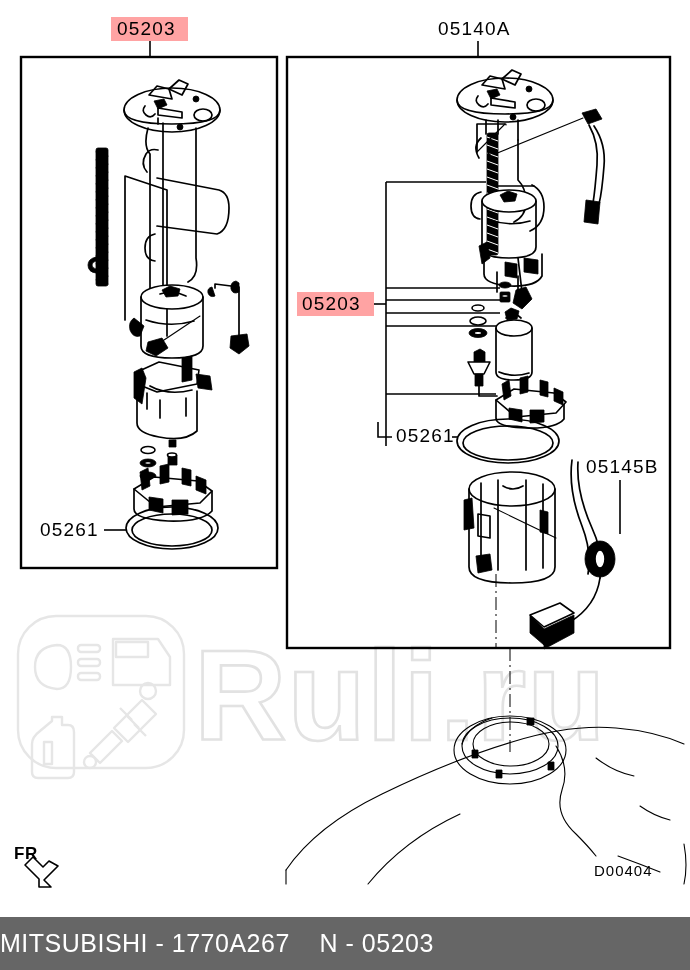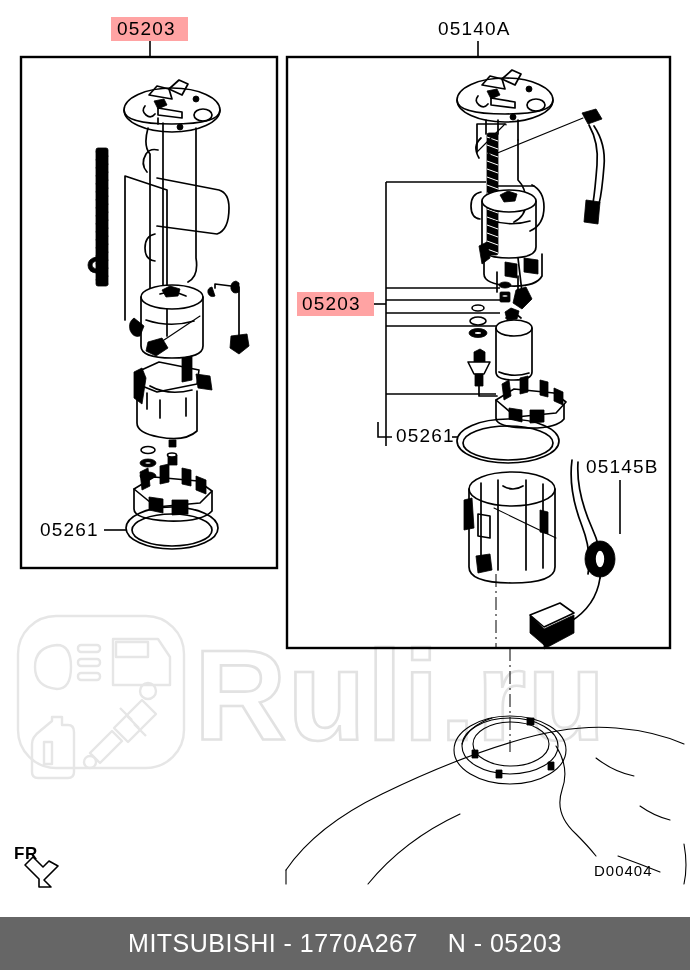--- a/index.html
+++ b/index.html
@@ -109,21 +109,20 @@
   }
   #footer-bar {
     position: absolute;
     left: 0;
     bottom: 0;
     width: 690px;
     height: 53px;
     background: #666666;
     display: flex;
     align-items: center;
-    justify-content: center;
   }
   #footer-text {
     color: #ffffff;
     font-family: "Liberation Sans", sans-serif;
     font-size: 25px;
     letter-spacing: 0.5px;
     white-space: pre;
   }
 </style>
 </head>

